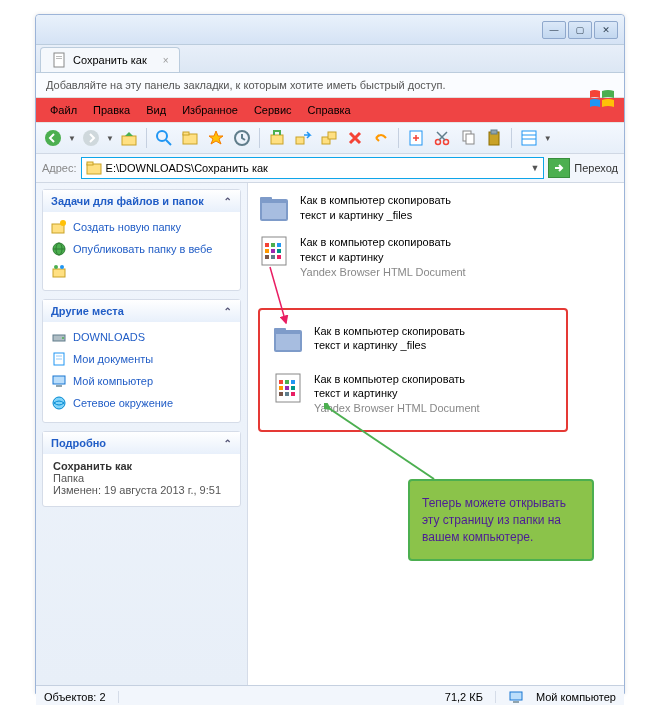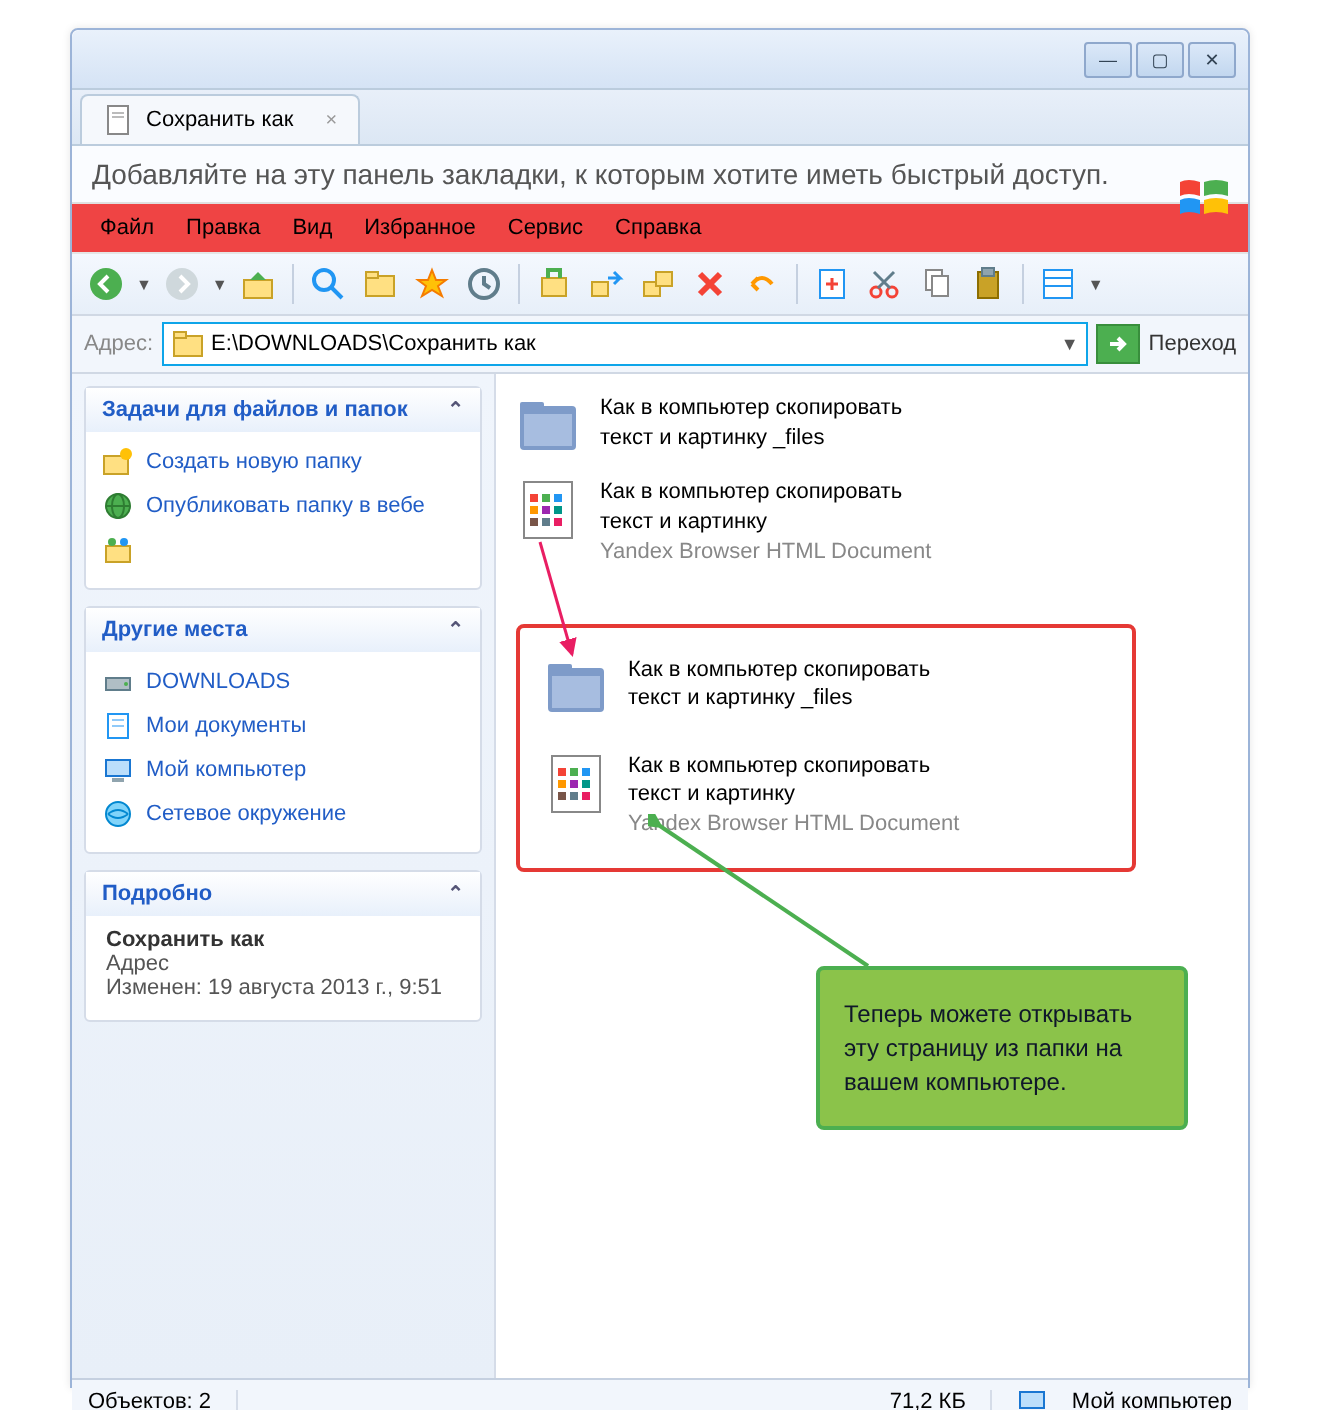--- a/index.html
+++ b/index.html
@@ -4,21 +4,21 @@
 <style>
 * { box-sizing: border-box; margin: 0; padding: 0; font-family: Tahoma, sans-serif; }
 body { background: #fff; width: 659px; height: 705px; position: relative; }
 .outer-frame { position: absolute; left: 35px; top: 14px; width: 590px; height: 680px; border: 1px solid #9cb4d8; border-radius: 4px 4px 0 0; background: #fff; box-shadow: 0 0 4px rgba(0,0,0,0.1); }
 .titlebar { height: 30px; background: linear-gradient(#e9f1fb, #d5e3f5); border-bottom: 1px solid #bcd; display: flex; align-items: center; padding: 0 6px; border-radius: 4px 4px 0 0; }
 .win-controls { margin-left: auto; display: flex; gap: 2px; }
 .win-btn { width: 24px; height: 18px; background: linear-gradient(#dbe8f8,#c2d7ef); border: 1px solid #8fa8cc; border-radius: 2px; display: flex; align-items: center; justify-content: center; font-size: 9px; color: #345; cursor: pointer; }
 .tabbar { height: 28px; background: linear-gradient(#e8eff9,#dce7f4); display: flex; align-items: flex-end; padding: 0 4px; border-bottom: 1px solid #bcd; }
 .tab { display: flex; align-items: center; gap: 6px; background: #f5f8fc; border: 1px solid #bcd; border-bottom: none; border-radius: 4px 4px 0 0; padding: 4px 10px; font-size: 11px; }
 .tab-close { font-size: 10px; color: #999; margin-left: 10px; cursor: pointer; }
-.bookmark-bar { padding: 6px 10px; font-size: 14px; color: #555; background: #fafcff; border-bottom: 1px solid #e0e0e0; }
+.bookmark-bar { padding: 6px 10px; font-size: 11px; color: #555; background: #fafcff; border-bottom: 1px solid #e0e0e0; }
 .wp-logo { position: absolute; right: 8px; top: 72px; width: 28px; height: 24px; }
 .menubar { display: flex; gap: 4px; padding: 4px 8px; font-size: 11px; background: #ef4444; border-bottom: 1px solid #e5e5e5; }
 .menubar span { padding: 2px 6px; cursor: pointer; }
 .toolbar { display: flex; align-items: center; gap: 4px; padding: 4px 6px; background: linear-gradient(#f4f8fe,#e7eff9); border-bottom: 1px solid #d0d8e4; }
 .tbtn { width: 22px; height: 22px; display: flex; align-items: center; justify-content: center; cursor: pointer; border-radius: 2px; }
 .tbtn svg { width: 18px; height: 18px; }
 .tb-sep { width: 1px; height: 20px; background: #c5d0e0; margin: 0 2px; }
 .drop { font-size: 8px; color: #555; }
 .addrbar { display: flex; align-items: center; gap: 4px; padding: 3px 6px; background: #f2f6fc; border-bottom: 1px solid #d0d8e4; font-size: 11px; }
 .addr-label { color: #888; }
@@ -36,21 +36,21 @@
 .details-body { padding: 6px 10px 10px; font-size: 11px; color: #555; }
 .details-body .dname { color: #333; font-weight: bold; }
 .main-pane { flex: 1; background: #fff; padding: 10px 10px; position: relative; }
 .file-row { display: flex; align-items: flex-start; gap: 10px; margin-bottom: 10px; }
 .file-icon { width: 32px; height: 32px; flex-shrink: 0; }
 .file-text { font-size: 11px; line-height: 1.35; }
 .file-sub { color: #888; }
 .callout-box { border: 2px solid #e53935; border-radius: 4px; padding: 14px 12px; margin-top: 28px; width: 310px; position: relative; }
 .callout-box .file-row { margin-bottom: 16px; }
 .callout-box .file-row:last-child { margin-bottom: 0; }
-.green-box { position: absolute; left: 160px; top: 296px; width: 186px; background: #8bc34a; border: 2px solid #4caf50; border-radius: 4px; padding: 14px 12px; font-size: 12px; color: #0f172a; line-height: 1.4; }
+.green-box { position: absolute; left: 160px; top: 296px; width: 186px; background: #8bc34a; border: 2px solid #4caf50; border-radius: 4px; padding: 14px 12px; font-size: 12px; color: #4c1d95; line-height: 1.4; }
 .arrow-svg { position: absolute; pointer-events: none; }
 .statusbar { height: 22px; border-top: 1px solid #c5d0e0; background: #f2f6fc; display: flex; align-items: center; font-size: 11px; padding: 0 8px; gap: 12px; }
 .status-cell { border-right: 1px solid #d5dce8; padding-right: 12px; }
 .status-spacer { flex: 1; }
 </style>
 </head>
 <body>
 
 <div class="outer-frame">
 
@@ -297,21 +297,21 @@
         </div>
       </div>
 
       <div class="side-section">
         <div class="side-header">
           <span>Подробно</span>
           <span class="chev">⌃</span>
         </div>
         <div class="details-body">
           <div class="dname">Сохранить как</div>
-          <div>Адрес</div>
+          <div>Папка</div>
           <div>Изменен: 19 августа 2013 г., 9:51</div>
         </div>
       </div>
 
     </div>
 
     <div class="main-pane">
 
       <div class="file-row">
         <svg class="file-icon" viewBox="0 0 32 32">

